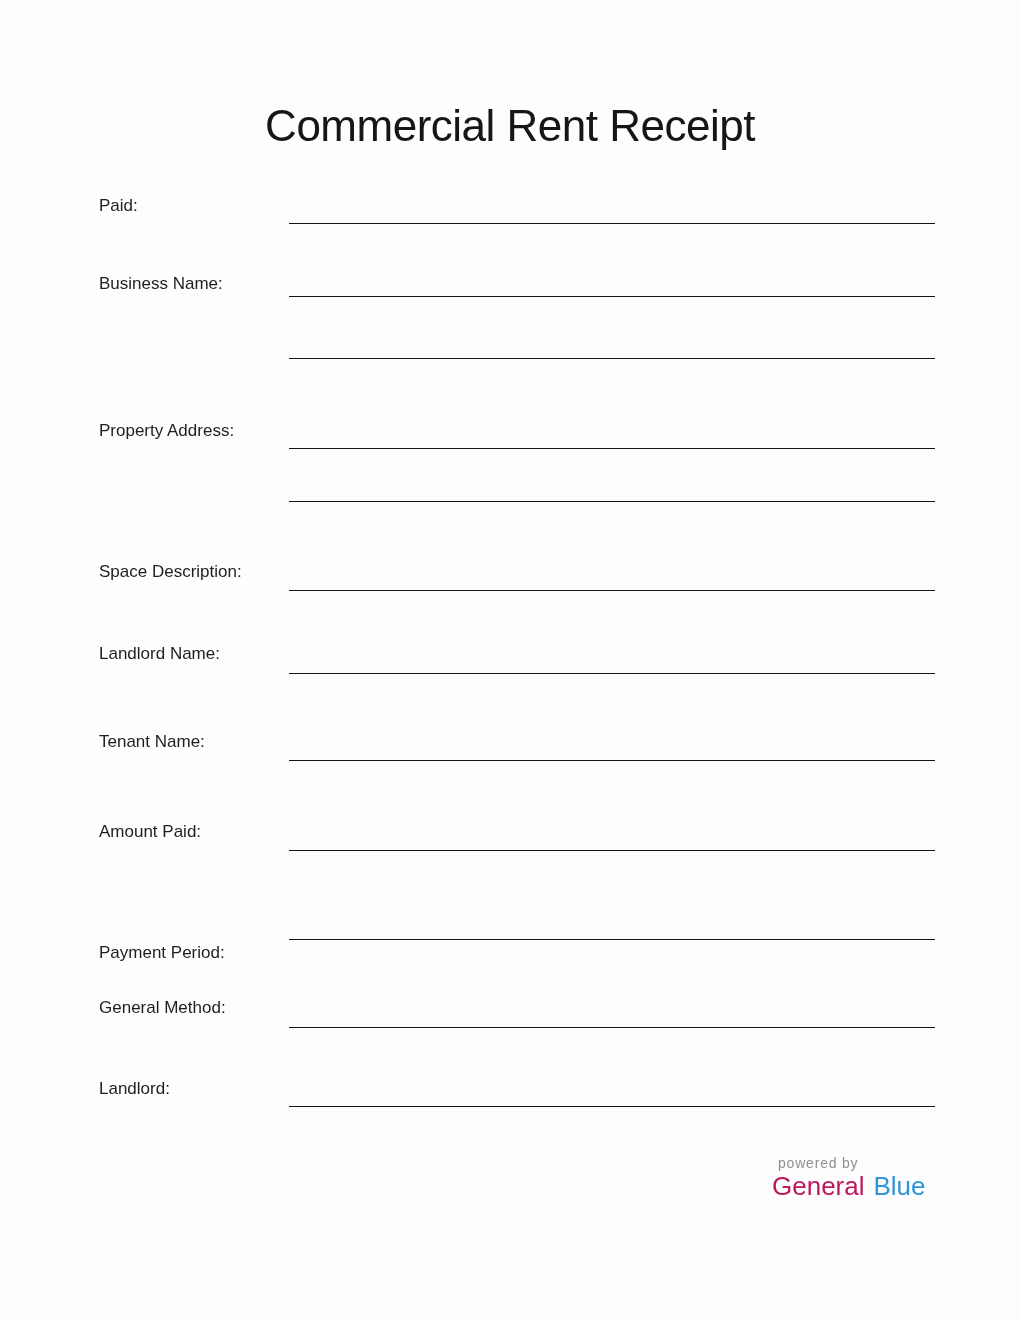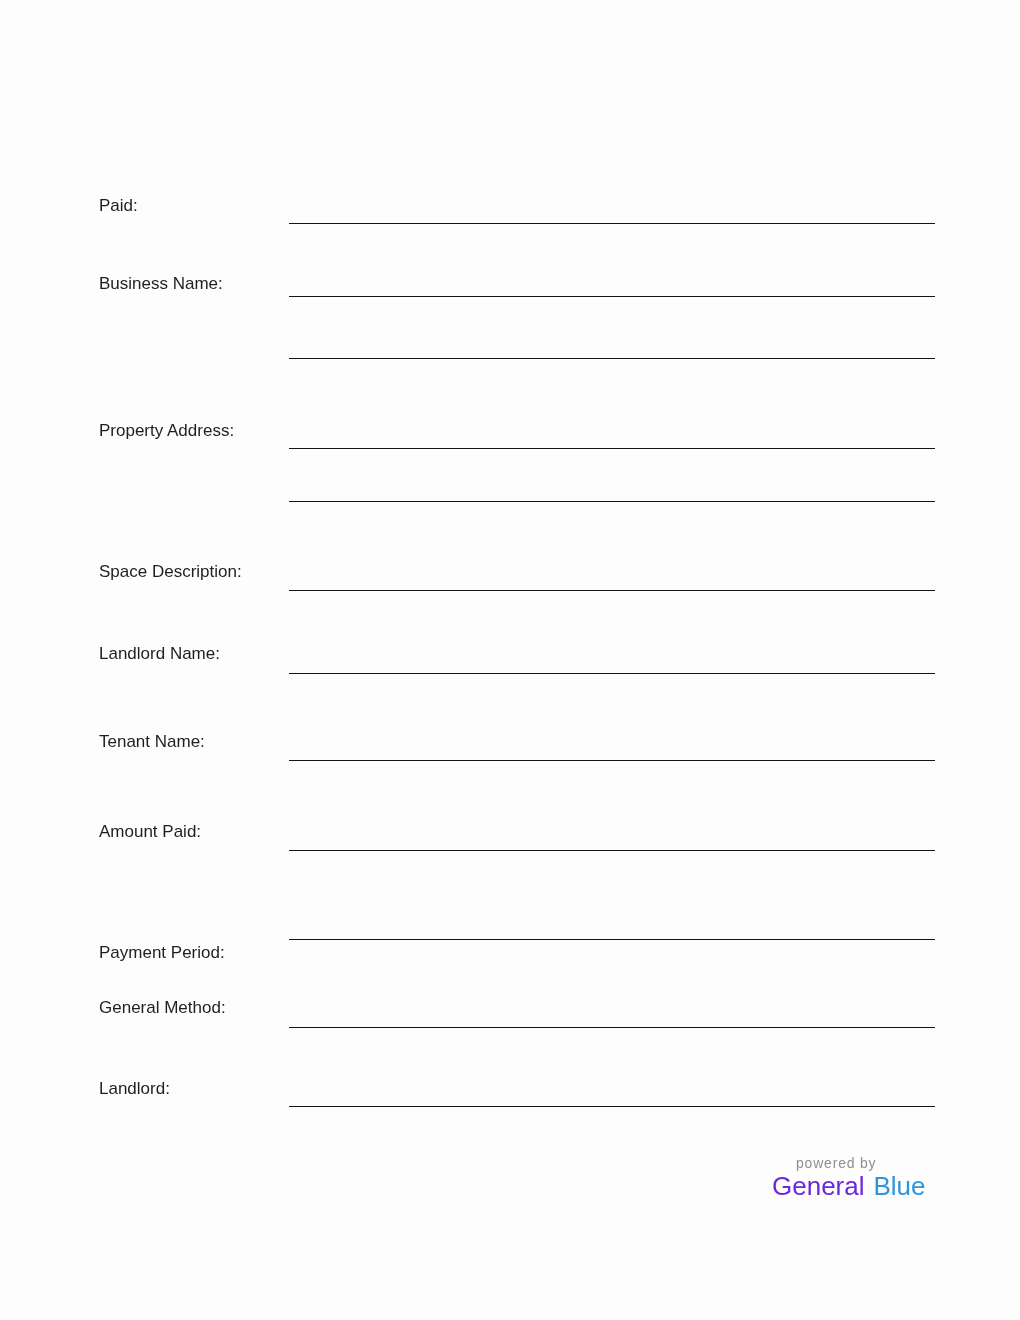--- a/index.html
+++ b/index.html
@@ -46,36 +46,37 @@
   .footer {
     position: absolute;
     left: 772px;
     top: 1155px;
     width: 165px;
   }
   .powered-by {
     font-size: 14px;
     color: #8f8f8f;
     letter-spacing: 0.8px;
-    margin-left: 24px;
+    margin-left: 6px;
     margin-bottom: 2px;
   }
   .brand {
     font-size: 26px;
     line-height: 26px;
     white-space: nowrap;
   }
-  .brand-general { color: #6d28d9; }
+  .brand-general { color: #be185d; }
   .brand-blue { color: #2e95d9; margin-left: 9px; }
 </style>
 </head>
 <body>
 
 <div class="page">
 
+  <h1 class="doc-title">Commercial Rent Receipt</h1>
 
   <div class="field-label" style="top:197px">Paid:</div>
   <div class="rule" style="top:223px"></div>
 
   <div class="field-label" style="top:275px">Business Name:</div>
   <div class="rule" style="top:296px"></div>
   <div class="rule" style="top:358px"></div>
 
   <div class="field-label" style="top:422px">Property Address:</div>
   <div class="rule" style="top:448px"></div>

